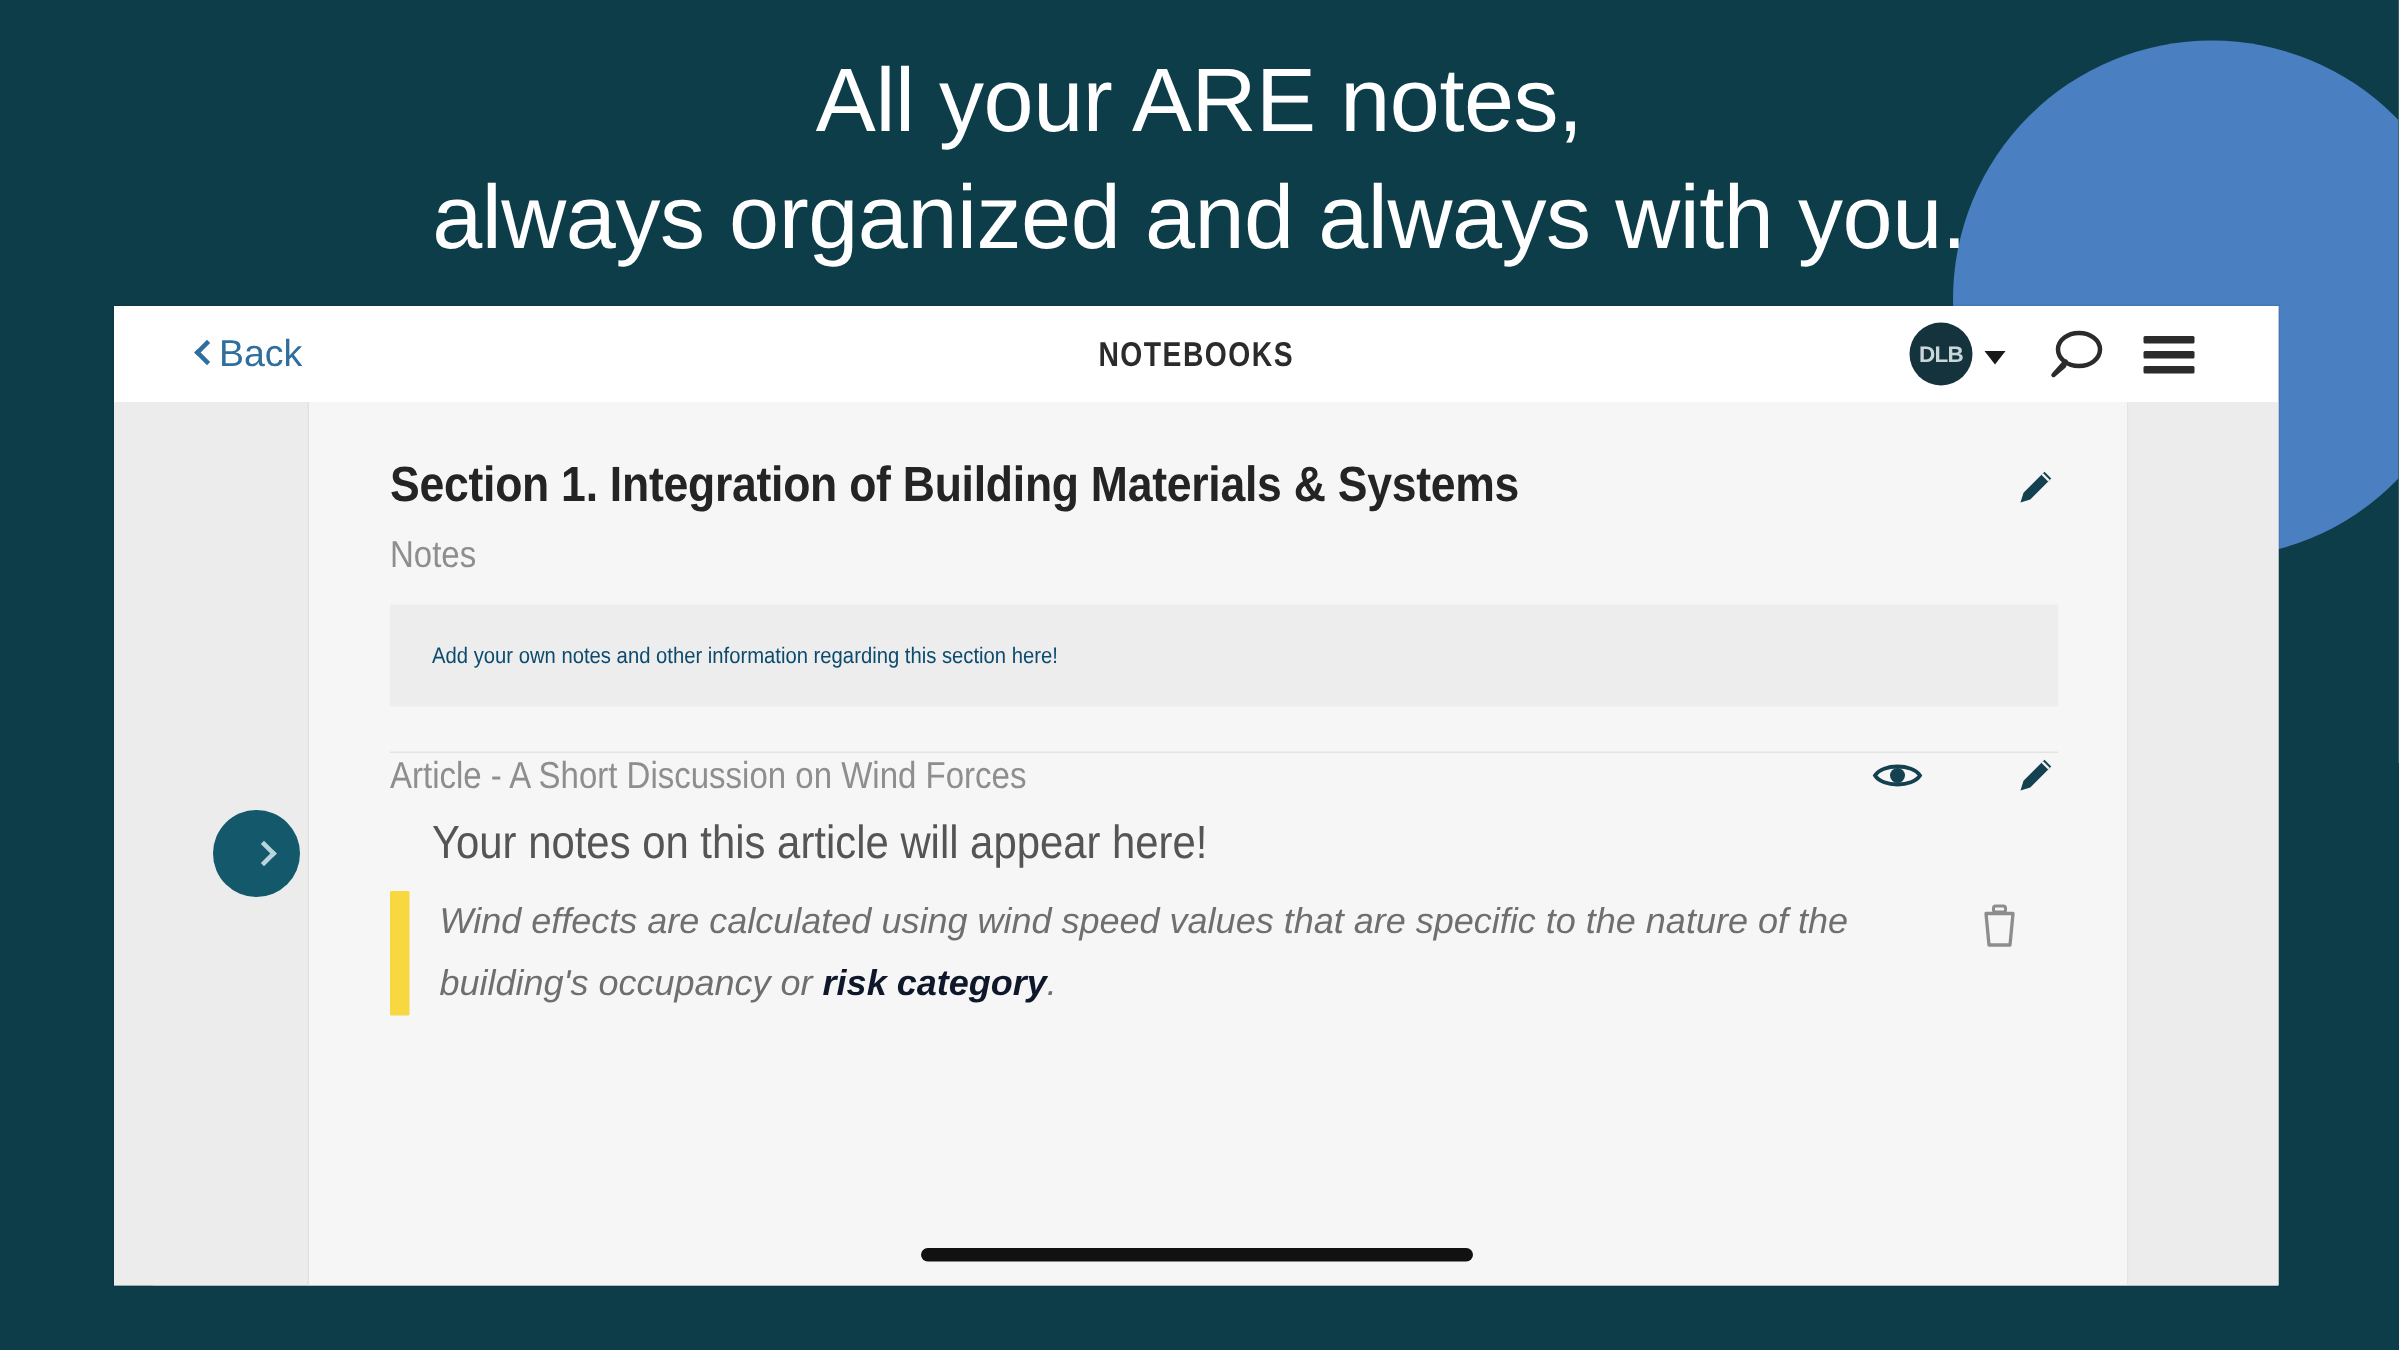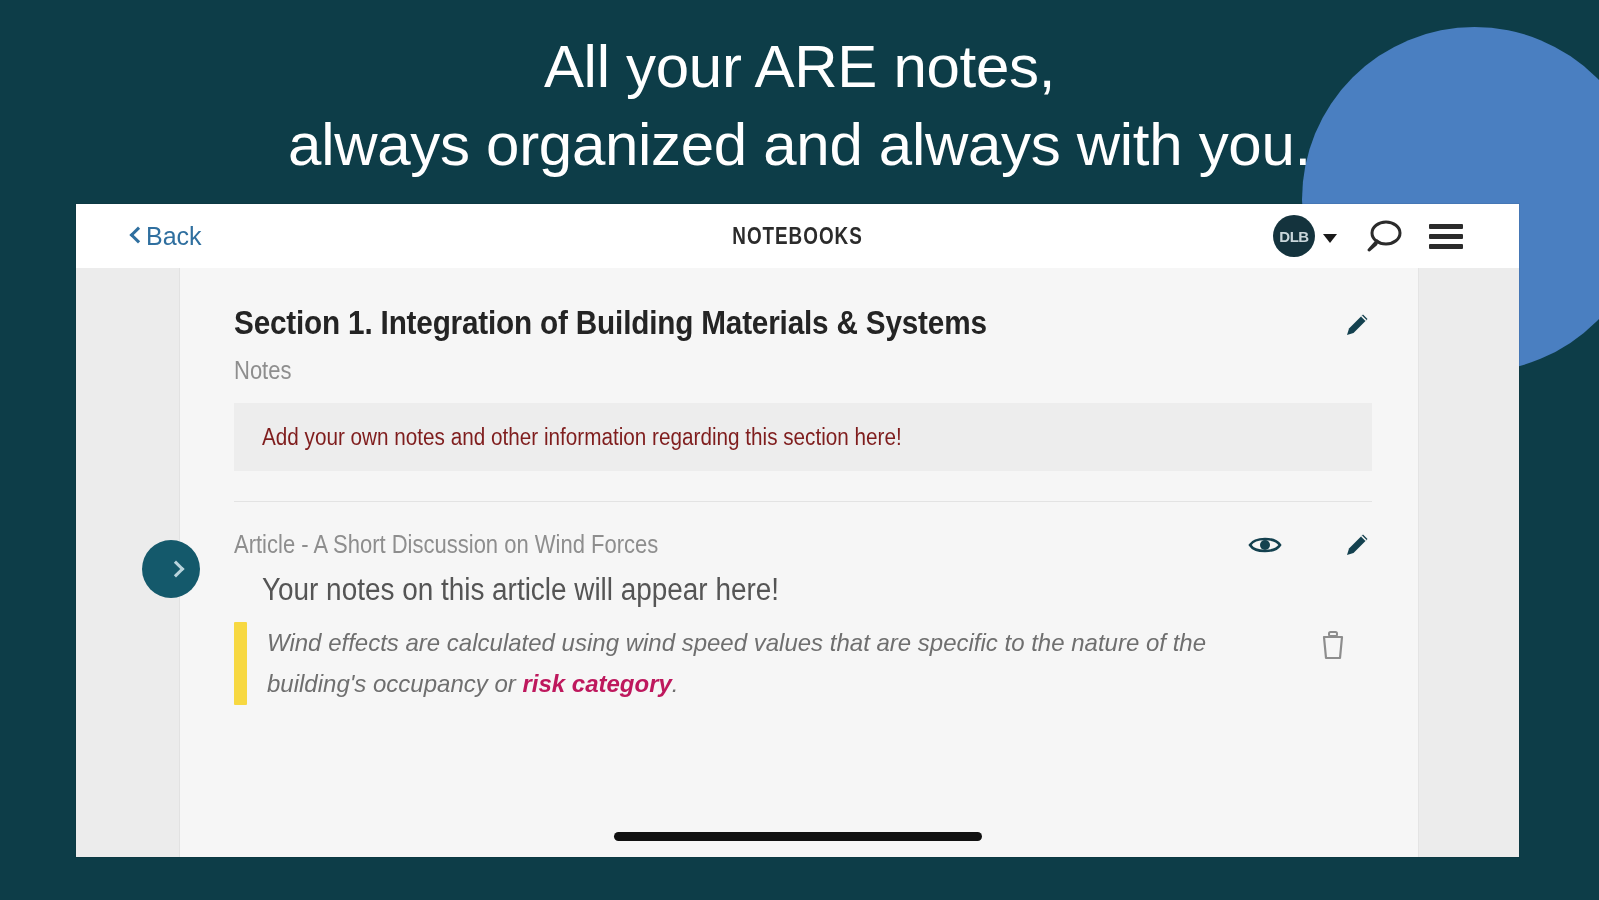--- a/index.html
+++ b/index.html
@@ -142,20 +142,21 @@
     background: #2b2b2b;
     border-radius: 1px;
   }
 
   
   .app-body {
     position: relative;
     display: flex;
     height: 589px;
     background: #ececec;
+    padding-left: 26px;
   }
   .left-gutter {
     width: 104px;
     flex: 0 0 104px;
     background: #ececec;
     border-right: 1px solid #e2e2e2;
   }
   .content-col {
     flex: 1 1 auto;
     background: #f6f6f6;
@@ -218,39 +219,38 @@
     transform: scaleX(0.88);
     transform-origin: left center;
   }
   .notes-box {
     margin-top: 18px;
     background: #ededed;
     height: 68px;
     display: flex;
     align-items: center;
     padding-left: 28px;
-    font-size: 23px;
-    color: #7f1d1d;
+    font-size: 15px;
+    color: #0c4a6e;
     font-family: "Liberation Sans Narrow", "Liberation Sans", sans-serif;
     cursor: text;
   }
   .notes-box span { display:block; transform: scaleX(0.90); transform-origin:left center; }
 
   .divider {
     margin-top: 30px;
     height: 1px;
     background: #e3e3e3;
   }
 
   
   .article-row {
     display: flex;
-    align-items: flex-start;
+    align-items: center;
     justify-content: space-between;
-    margin-top: 28px;
   }
   .article-title {
     font-size: 25px;
     color: #8e8e8e;
     font-family: "Liberation Sans Narrow", "Liberation Sans", sans-serif;
     transform: scaleX(0.88);
     transform-origin: left center;
     white-space: nowrap;
   }
   .row-actions { display: flex; align-items: center; gap: 60px; }
@@ -291,21 +291,21 @@
     border-radius: 1px;
   }
   .quote-text {
     font-size: 24px;
     font-style: italic;
     color: #6f6f6f;
     line-height: 1.72;
     font-family: "Liberation Sans Narrow", "Liberation Sans", sans-serif;
     max-width: 1020px;
   }
-  .quote-text b { font-weight: 700; color: #be185d; }
+  .quote-text b { font-weight: 700; color: #0f172a; }
 
   
   .ico { display: inline-flex; cursor: pointer; }
   .ico svg { display: block; }
 
   
   .home-indicator {
     position: absolute;
     left: 50%;
     transform: translateX(-50%);

